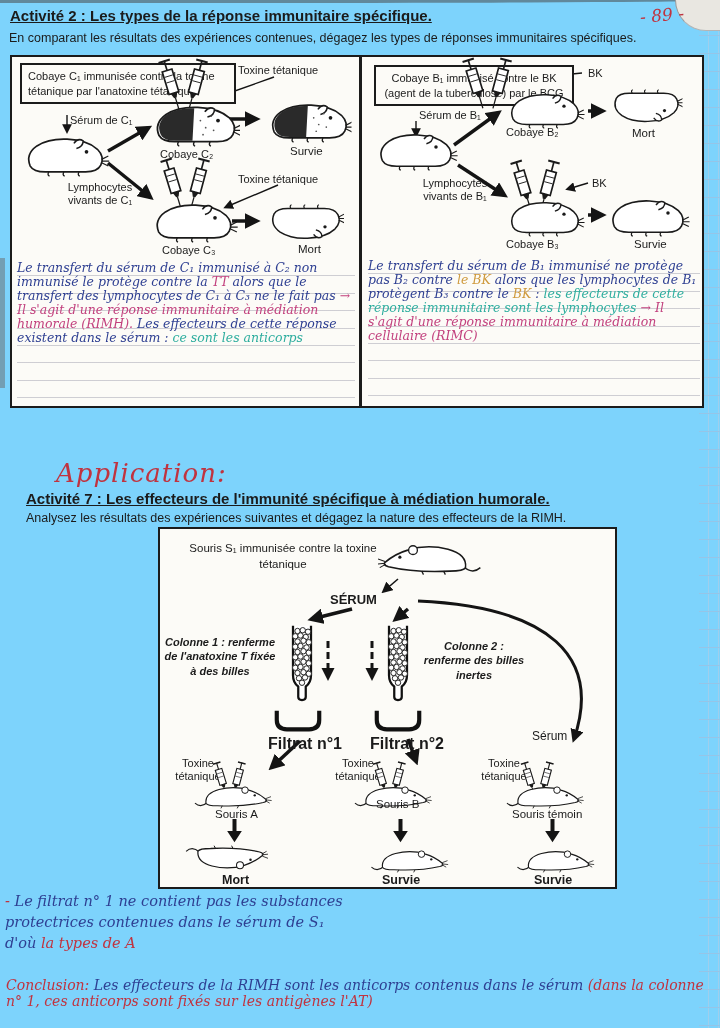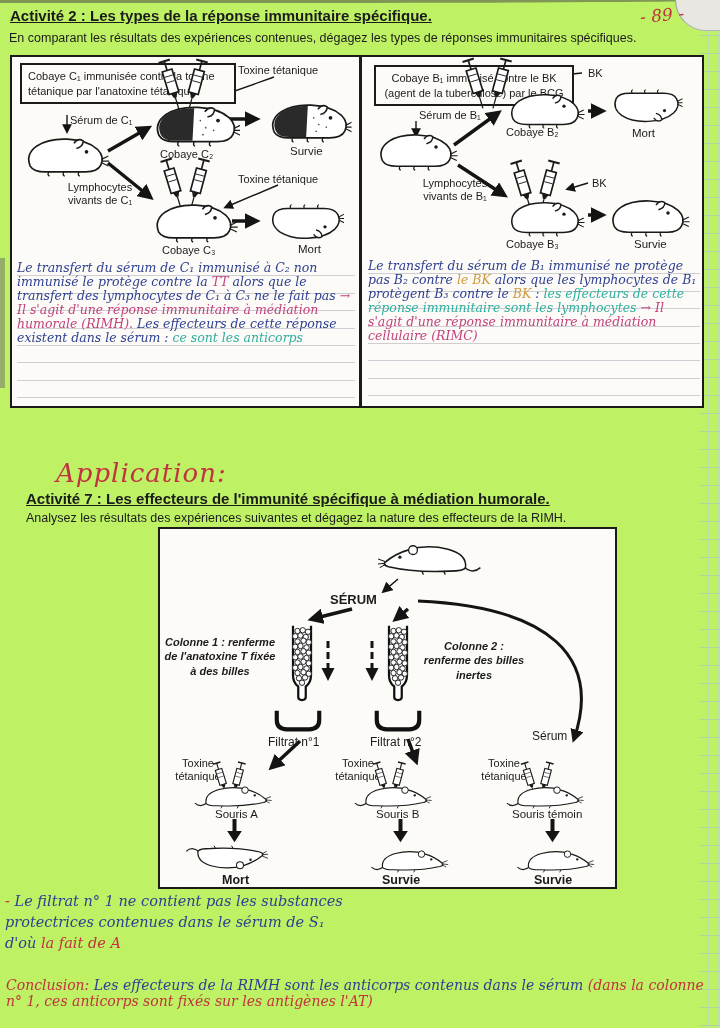--- a/index.html
+++ b/index.html
@@ -1,16 +1,16 @@
 <!DOCTYPE html>
 <html><head>
 <meta charset="utf-8">
 <style>
   html,body{margin:0;padding:0;background:#dcdad4;}
-  .sheet{position:relative;width:720px;height:1028px;background:#bef264;overflow:hidden;
+  .sheet{position:relative;width:720px;height:1028px;background:#7dd3fc;overflow:hidden;
          font-family:"Liberation Sans",sans-serif;color:#1b1b1b;}
   .scan-edge{position:absolute;top:0;left:0;width:100%;height:3px;background:#4a4a4a;opacity:.55;border-radius:0 0 60%/100% 0;}
   .grid-strip{position:absolute;right:0;top:0;width:21px;height:100%;opacity:.55;
     background:
       repeating-linear-gradient(to bottom,transparent 0 17px,#aabbd6 17px 18px),
       repeating-linear-gradient(to right,transparent 0 9px,#bccadf 9px 10px);}
   .corner-curl{position:absolute;top:0;right:0;width:44px;height:30px;background:#e9e7e1;
     border-bottom-left-radius:44px;border-left:1px solid #9a9a9a;border-bottom:1px solid #b5b5b5;}
   .smudge{position:absolute;left:0;top:258px;width:5px;height:130px;background:#6a6a6a;opacity:.5;}
 
@@ -45,21 +45,21 @@
   .answer{position:absolute;font-size:12.5px;line-height:14px;padding-top:2px;
     background-image:repeating-linear-gradient(to bottom,transparent 0 16.4px,rgba(110,110,135,.32) 16.4px 17.4px);}
 
   .application{position:absolute;left:24px;top:458px;font-size:26px;color:#c0333f;letter-spacing:1px;margin-left:32px;}
   .a3-title{position:absolute;left:26px;top:490px;font-size:15px;font-weight:bold;text-decoration:underline;}
   .a3-instr{position:absolute;left:26px;top:511px;font-size:12.5px;}
 
   .box2{position:absolute;left:158px;top:527px;width:455px;height:358px;border:2px solid #1b1b1b;background:#fcfbf7;}
   .col-label{position:absolute;font-size:11px;font-style:italic;font-weight:600;text-align:center;line-height:1.3;}
   .serum-word{position:absolute;font-size:13px;font-weight:bold;}
-  .filtrat{position:absolute;font-size:12px;font-weight:normal;}
+  .filtrat{position:absolute;font-size:16px;font-weight:bold;}
   .outcome{position:absolute;font-size:12.5px;font-weight:bold;}
 
   .note{position:absolute;font-size:14.5px;line-height:21px;}
   .conclusion{position:absolute;left:6px;top:977px;width:710px;font-size:14px;line-height:16px;}
 </style>
 </head>
 <body>
 
 <svg width="0" height="0" style="position:absolute" aria-hidden="true">
   <defs>
@@ -301,20 +301,21 @@
       <line x1="238" y1="50" x2="224" y2="62" stroke="#141414" stroke-width="1.6" marker-end="url(#ah2)"></line>
       <line x1="192" y1="80" x2="152" y2="90" stroke="#141414" stroke-width="3.5" marker-end="url(#ah)"></line>
       <line x1="248" y1="80" x2="236" y2="90" stroke="#141414" stroke-width="3.5" marker-end="url(#ah)"></line>
       <path d="M258 72 C390 78 442 128 414 210" fill="none" stroke="#141414" stroke-width="3" marker-end="url(#ah)"></path>
       <line x1="168" y1="112" x2="168" y2="148" stroke="#141414" stroke-width="3" stroke-dasharray="7 4" marker-end="url(#ah)"></line>
       <line x1="212" y1="112" x2="212" y2="148" stroke="#141414" stroke-width="3" stroke-dasharray="7 4" marker-end="url(#ah)"></line>
       <line x1="140" y1="212" x2="112" y2="238" stroke="#141414" stroke-width="3.5" marker-end="url(#ah)"></line>
       <line x1="248" y1="210" x2="256" y2="232" stroke="#141414" stroke-width="3.5" marker-end="url(#ah)"></line>
     </svg>
 
+    <div class="lbl ctr" style="left:28px;top:12px;width:190px;font-size:11.5px;line-height:1.35;">Souris S₁ immunisée contre la toxine tétanique</div>
     <svg class="mouse" style="left:218px;top:6px;width:105px;height:46px;transform:scaleX(-1);">
         <use href="#sym-mouse"></use>
       </svg>
 
     <div class="serum-word" style="left:170px;top:63px;">SÉRUM</div>
 
     <svg class="col-svg" style="left:124px;top:88px;width:36px;height:94px;">
         <use href="#sym-column"></use>
       </svg>
     <svg class="col-svg" style="left:220px;top:88px;width:36px;height:94px;">
@@ -359,21 +360,21 @@
       <svg class="t1">
           <use href="#sym-syringe"></use>
         </svg>
       <svg class="t2">
           <use href="#sym-syringe"></use>
         </svg>
     </div>
     <svg class="mouse" style="left:178px;top:254px;width:108px;height:26px;">
         <use href="#sym-mouse"></use>
       </svg>
-    <div class="lbl nowrap" style="left:216px;top:279px;font-size:11.5px;">Souris B</div>
+    <div class="lbl nowrap" style="left:216px;top:269px;font-size:11.5px;">Souris B</div>
     <svg class="fat-svg" style="left:232px;top:290px;width:17px;height:24px;">
         <use href="#sym-fatarrow"></use>
       </svg>
     <svg class="mouse" style="left:196px;top:318px;width:105px;height:26px;">
         <use href="#sym-mouse"></use>
       </svg>
     <div class="outcome" style="left:222px;top:344px;">Survie</div>
 
     <div class="lbl ctr" style="left:312px;top:228px;width:64px;">Toxine tétanique</div>
     <div class="syr-pair sm" style="left:362px;top:232px;">
@@ -390,16 +391,16 @@
     <div class="lbl nowrap" style="left:352px;top:279px;font-size:11.5px;">Souris témoin</div>
     <svg class="fat-svg" style="left:384px;top:290px;width:17px;height:24px;">
         <use href="#sym-fatarrow"></use>
       </svg>
     <svg class="mouse" style="left:342px;top:318px;width:105px;height:26px;">
         <use href="#sym-mouse"></use>
       </svg>
     <div class="outcome" style="left:374px;top:344px;">Survie</div>
   </div>
 
-  <div class="note hw" style="left:5px;top:891px;width:345px;"><span class="ink-red">- </span><span class="ink-blue">Le filtrat n° 1 ne contient pas les substances protectrices contenues dans le sérum de S₁ d'où </span><span class="ink-red">la fait de A</span></div>
+  <div class="note hw" style="left:5px;top:891px;width:345px;"><span class="ink-red">- </span><span class="ink-blue">Le filtrat n° 1 ne contient pas les substances protectrices contenues dans le sérum de S₁ d'où </span><span class="ink-red">la types de A</span></div>
 
   <div class="conclusion hw"><span class="ink-red">Conclusion: </span><span class="ink-blue">Les effecteurs de la RIMH sont les anticorps contenus dans le sérum </span><span class="ink-red">(dans la colonne n° 1, ces anticorps sont fixés sur les antigènes l'AT)</span></div>
 </div>
 
 </body></html>

